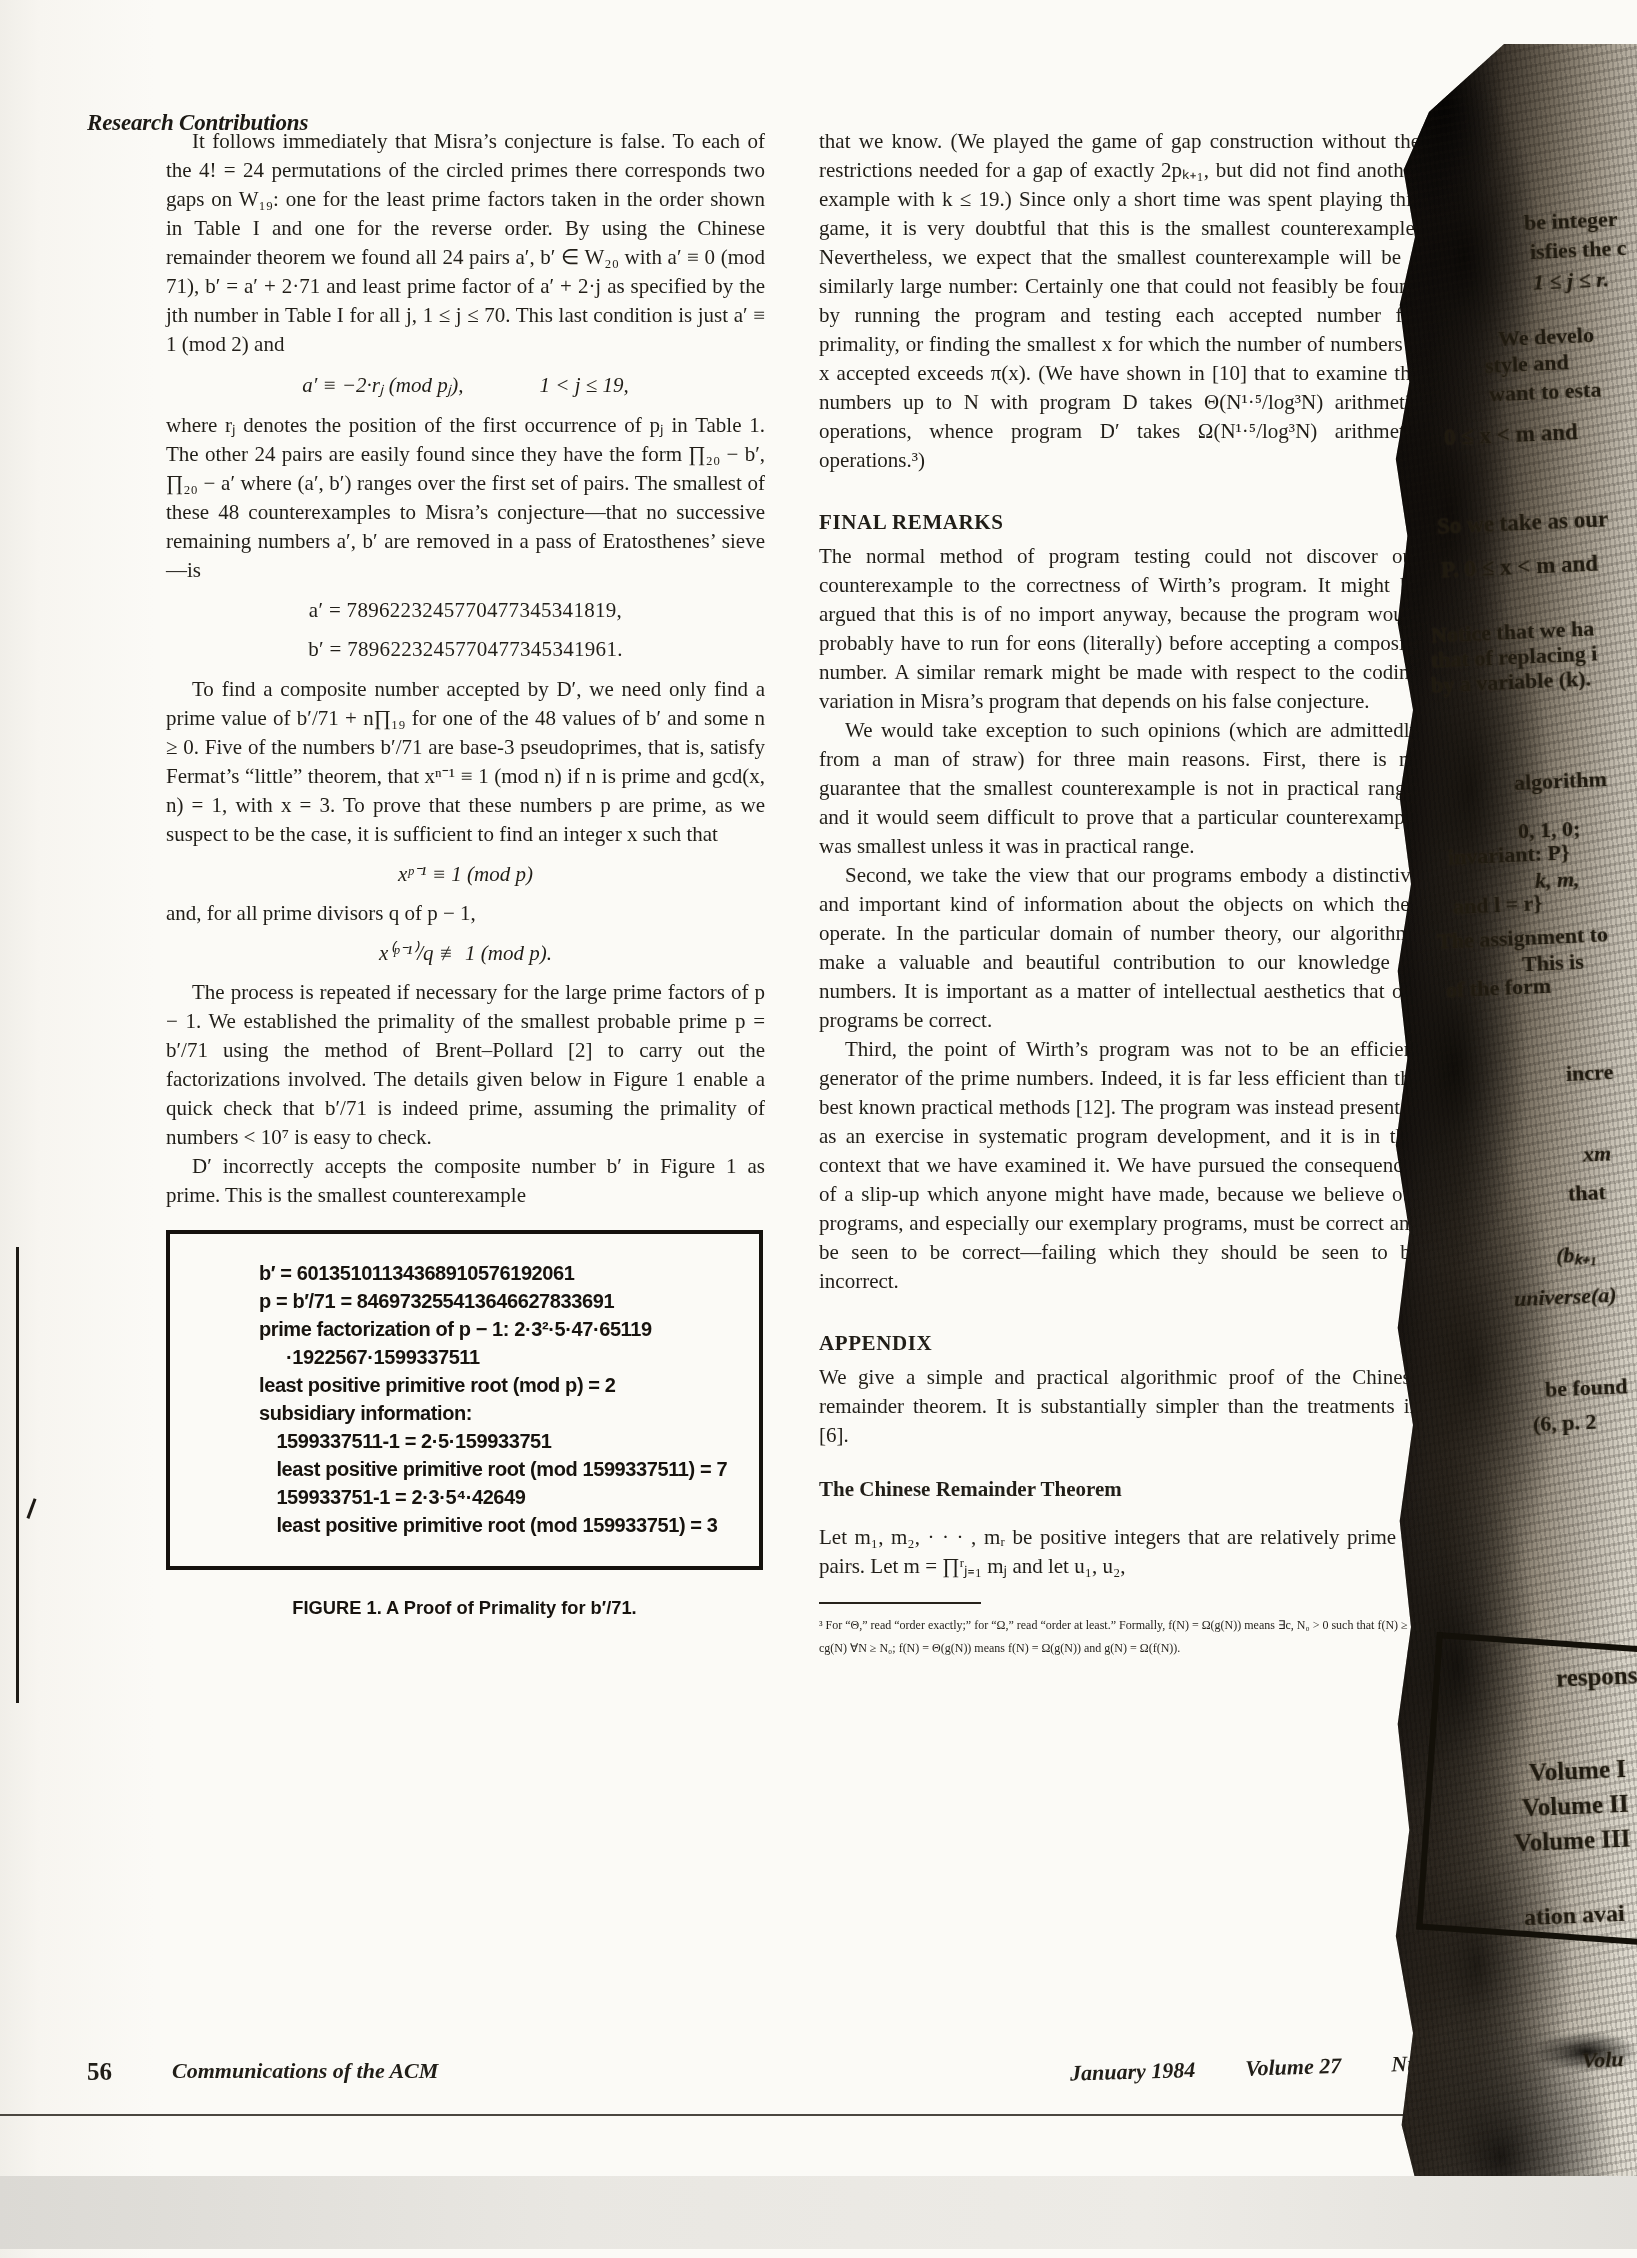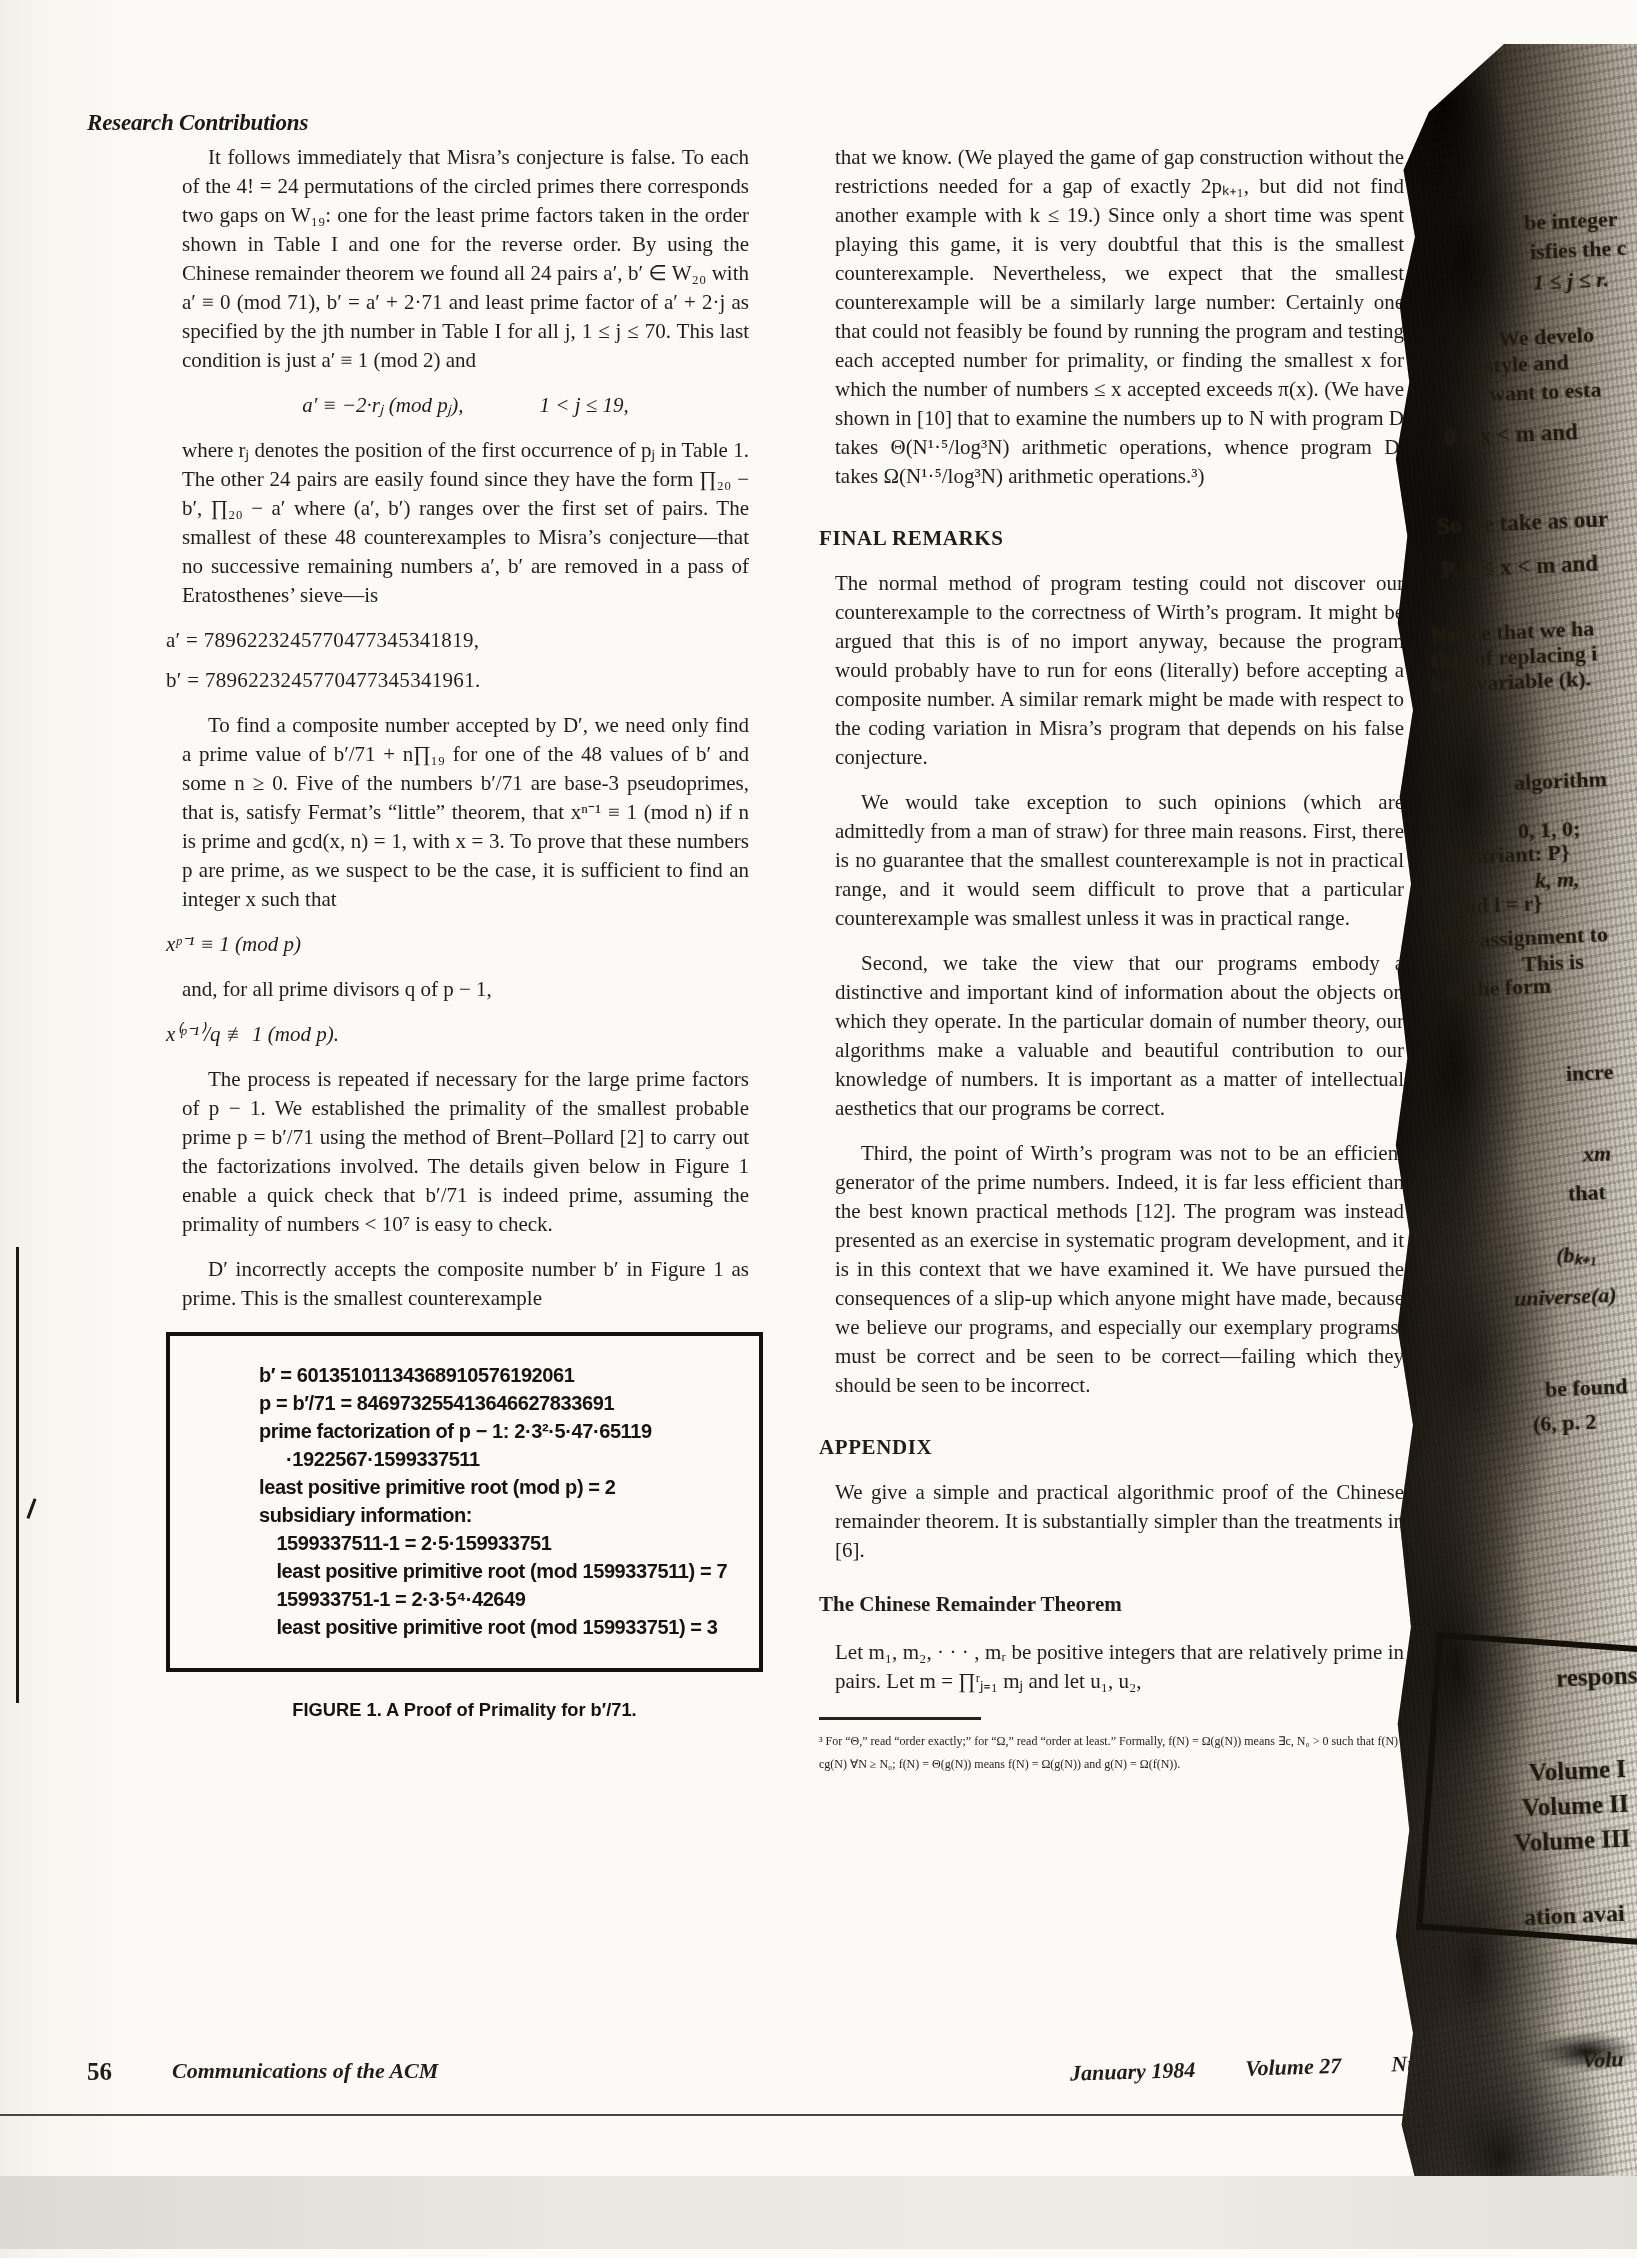--- a/index.html
+++ b/index.html
@@ -8,23 +8,23 @@
     background:linear-gradient(90deg,#f0eee8 0px,#f7f5f0 39px,#fbfaf6 154px,#fbfaf6 100%);
     color:#211e18;font-family:"Liberation Serif",serif;
   }
   .running-head{
     position:absolute;left:87px;top:110px;font-size:23px;font-weight:bold;font-style:italic;
     letter-spacing:-0.2px;color:#1d1a15;
   }
   .col{position:absolute;top:127px;font-size:21px;line-height:29px;text-align:justify;}
   .col-left{left:166px;width:599px;}
   .col-right{left:819px;width:601px;}
-  .col p{margin:16px;}
+  .col p{margin:0;}
   .ind{text-indent:26px;}
-  .eq{text-align:left;margin:10.6px 0;font-style:italic;}
+  .eq{text-align:center;margin:10.6px 0;font-style:italic;}
   .eq.upright{font-style:normal;letter-spacing:0.3px;}
   .eq-row{display:flex;justify-content:center;gap:76px;margin:11.6px 0;font-style:italic;}
   .sect-head{font-weight:bold;margin:33px 0 4.8px;letter-spacing:0.6px;}
   .sub-head{font-weight:bold;margin:25px 0 19px;}
   .figure-box{
     box-sizing:border-box;width:597px;margin-top:19.3px;border:4.8px solid #15120e;
     padding:25px 7.7px 27px 89px;text-align:left;
     font-family:"Liberation Sans",sans-serif;font-weight:700;font-size:20px;
     line-height:28px;letter-spacing:-0.4px;color:#17130e;
   }

